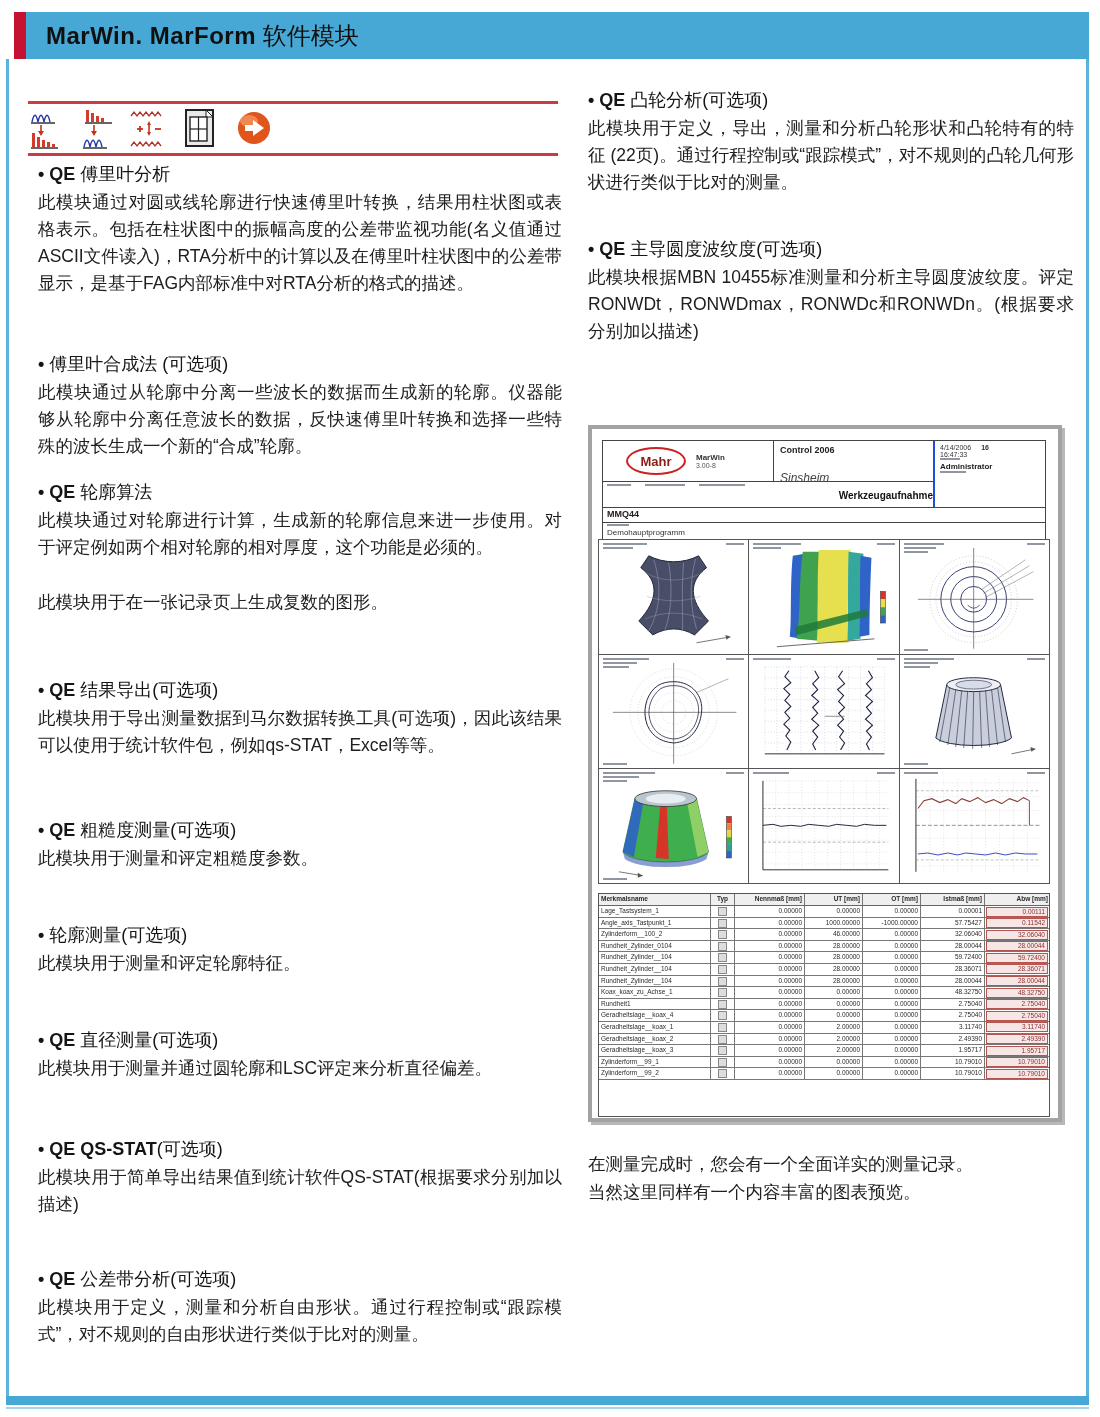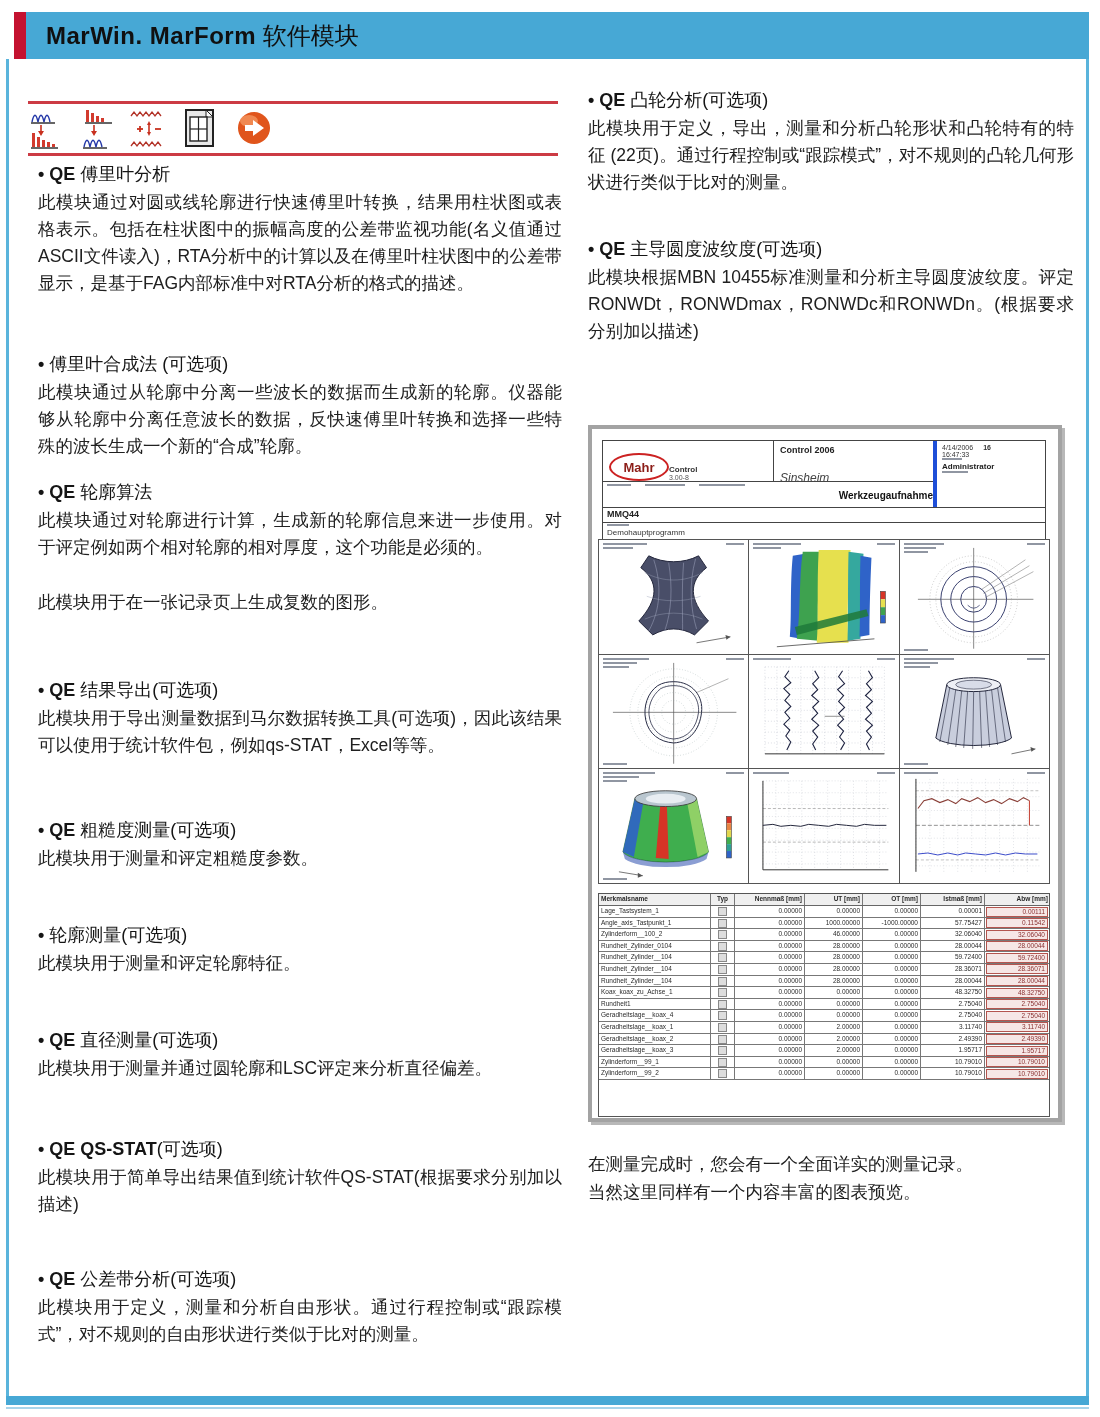--- a/index.html
+++ b/index.html
@@ -24,29 +24,29 @@
   .col-r{position:absolute;left:588px;top:0;width:486px;}
   .section{position:absolute;left:0;width:100%;}
   .sec-title{font-size:18px;line-height:24px;color:#151515;}
   .sec-title b{font-weight:bold;margin-top:18px;}
   .sec-body{font-size:17.5px;line-height:27px;color:#202020;margin-top:3px;text-align:justify;}
   .caption{position:absolute;left:0;top:1150px;width:486px;font-size:17.5px;line-height:28px;color:#202020;}
   
   .report{position:absolute;left:588px;top:425px;width:466px;height:689px;background:#fff;
           border:4px solid #a3a3a3;box-shadow:3px 3px 0 rgba(125,125,125,.55);}
   .rpt-head{position:absolute;left:10px;top:11px;width:442px;height:99px;border:1px solid #444;background:#fff;}
-  .rh-a1{position:absolute;left:0;top:0;width:170px;height:40px;display:flex;align-items:flex-end;gap:0;padding-left:6px;box-sizing:border-box;}
+  .rh-a1{position:absolute;left:17px;top:0;width:170px;height:40px;display:flex;align-items:center;gap:10px;padding-left:6px;box-sizing:border-box;}
   .mahr-oval{width:56px;height:24px;border:2px solid #cc2222;border-radius:50%;display:flex;align-items:center;justify-content:center;
              font-size:13px;font-weight:bold;color:#8c1d18;}
   .mw1{font-size:8px;font-weight:bold;color:#333;}
   .mw2{font-size:7px;color:#555;}
   .rh-a2{position:absolute;left:170px;top:0;width:160px;height:40px;border-left:1px solid #444;padding:4px 0 0 6px;box-sizing:border-box;}
   .ctrl{font-size:9px;font-weight:bold;color:#222;}
   .city{font-size:12px;color:#444;margin-top:16px;font-style:italic;}
-  .rh-a3{position:absolute;left:330px;top:0;width:112px;height:66px;border-left:4px solid #1d4ed8;padding:3px 4px 0 5px;box-sizing:border-box;font-size:7px;color:#333;}
+  .rh-a3{position:absolute;left:330px;top:0;width:112px;height:66px;border-left:2px solid #1d4ed8;padding:3px 4px 0 5px;box-sizing:border-box;font-size:7px;color:#333;}
   .rh-a3 .pg{font-weight:bold;margin-left:10px;}
   .adm{font-size:8px;font-weight:bold;color:#222;margin-top:2px;}
   .rh-b{position:absolute;left:0;top:40px;width:330px;height:26px;border-top:1px solid #444;padding:2px 0 0 4px;box-sizing:border-box;text-align:right;}
   .part{font-size:10px;font-weight:bold;color:#111;margin-top:2px;}
   .rh-c{position:absolute;left:0;top:66px;width:442px;height:15px;border-top:1px solid #444;padding:1px 0 0 4px;box-sizing:border-box;font-size:9px;font-weight:bold;color:#222;}
   .rh-d{position:absolute;left:0;top:81px;width:442px;height:18px;border-top:1px solid #444;padding:1px 0 0 4px;box-sizing:border-box;}
   .prog{font-size:8px;color:#333;margin-top:1px;}
   .mb{height:2px;background:#9096a2;margin-bottom:2px;}
   .mbrow{display:flex;gap:14px;}
   
@@ -208,21 +208,21 @@
   </div>
 
   <div class="report">
 
     <div class="rpt-head">
       <div class="rh-a1">
         <span class="mahr-oval">
             <span>Mahr</span>
           </span>
         <span>
-          <div class="mw1">Control</div>
+          <div class="mw1">MarWin</div>
           <div class="mw2">3.00-8</div>
         </span>
       </div>
       <div class="rh-a2">
         <div class="ctrl">Control 2006</div>
         <div class="city">Sinsheim</div>
       </div>
       <div class="rh-a3">
         <div><span>4/14/2006</span><span class="pg">16</span></div>
         <div>16:47:33</div>

